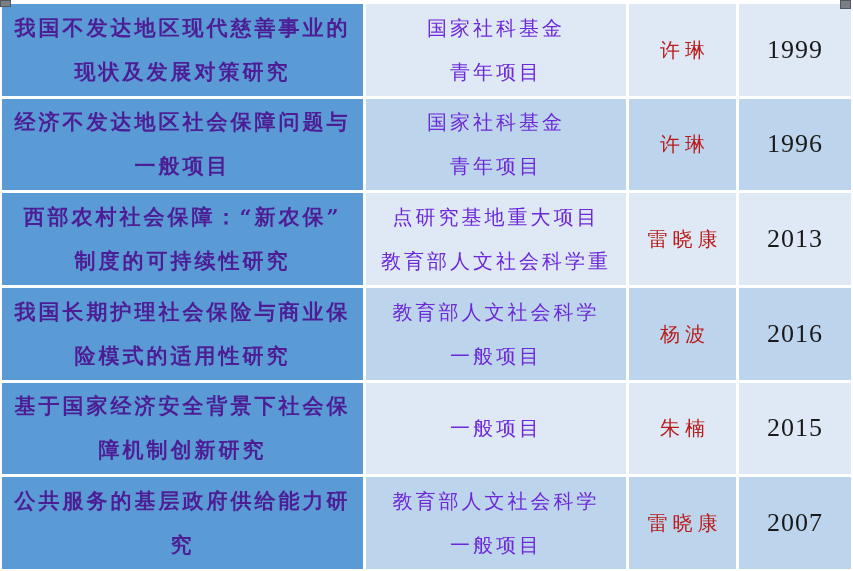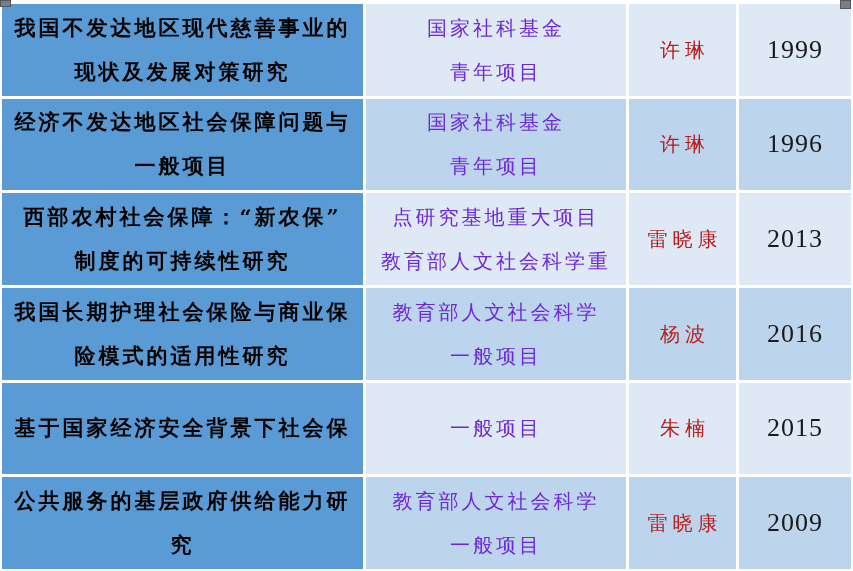--- a/index.html
+++ b/index.html
@@ -28,21 +28,21 @@
     flex-direction: column;
     align-items: center;
     justify-content: center;
     text-align: center;
     overflow: hidden;
   }
   .cell .line { line-height: 44px; white-space: nowrap; }
   
   .title-cell {
     background: #5b9bd5;
-    color: #000000;
+    color: #4c1d95;
     font-weight: bold;
     font-size: 21px;
     letter-spacing: 3px;
   }
   
   .band-a { background: #dee9f5; }
   .band-b { background: #bdd5ec; }
   .funding-cell {
     color: #6d28d9;
     font-size: 20px;
@@ -130,20 +130,21 @@
     </div>
     <div class="cell person-cell band-b">
       <span class="line">杨波</span>
     </div>
     <div class="cell year-cell band-b">
       <span class="line">2016</span>
     </div>
 
     <div class="cell title-cell">
       <span class="line">基于国家经济安全背景下社会保</span>
+      <span class="line">障机制创新研究</span>
     </div>
     <div class="cell funding-cell band-a">
       <span class="line">一般项目</span>
     </div>
     <div class="cell person-cell band-a">
       <span class="line">朱楠</span>
     </div>
     <div class="cell year-cell band-a">
       <span class="line">2015</span>
     </div>
@@ -153,20 +154,20 @@
       <span class="line">究</span>
     </div>
     <div class="cell funding-cell band-b">
       <span class="line">教育部人文社会科学</span>
       <span class="line">一般项目</span>
     </div>
     <div class="cell person-cell band-b">
       <span class="line">雷晓康</span>
     </div>
     <div class="cell year-cell band-b">
-      <span class="line">2009</span>
+      <span class="line">2007</span>
     </div>
 
   </div>
 
   <div class="artifact tl"></div>
   <div class="artifact tr"></div>
 </div>
 
 </body></html>

